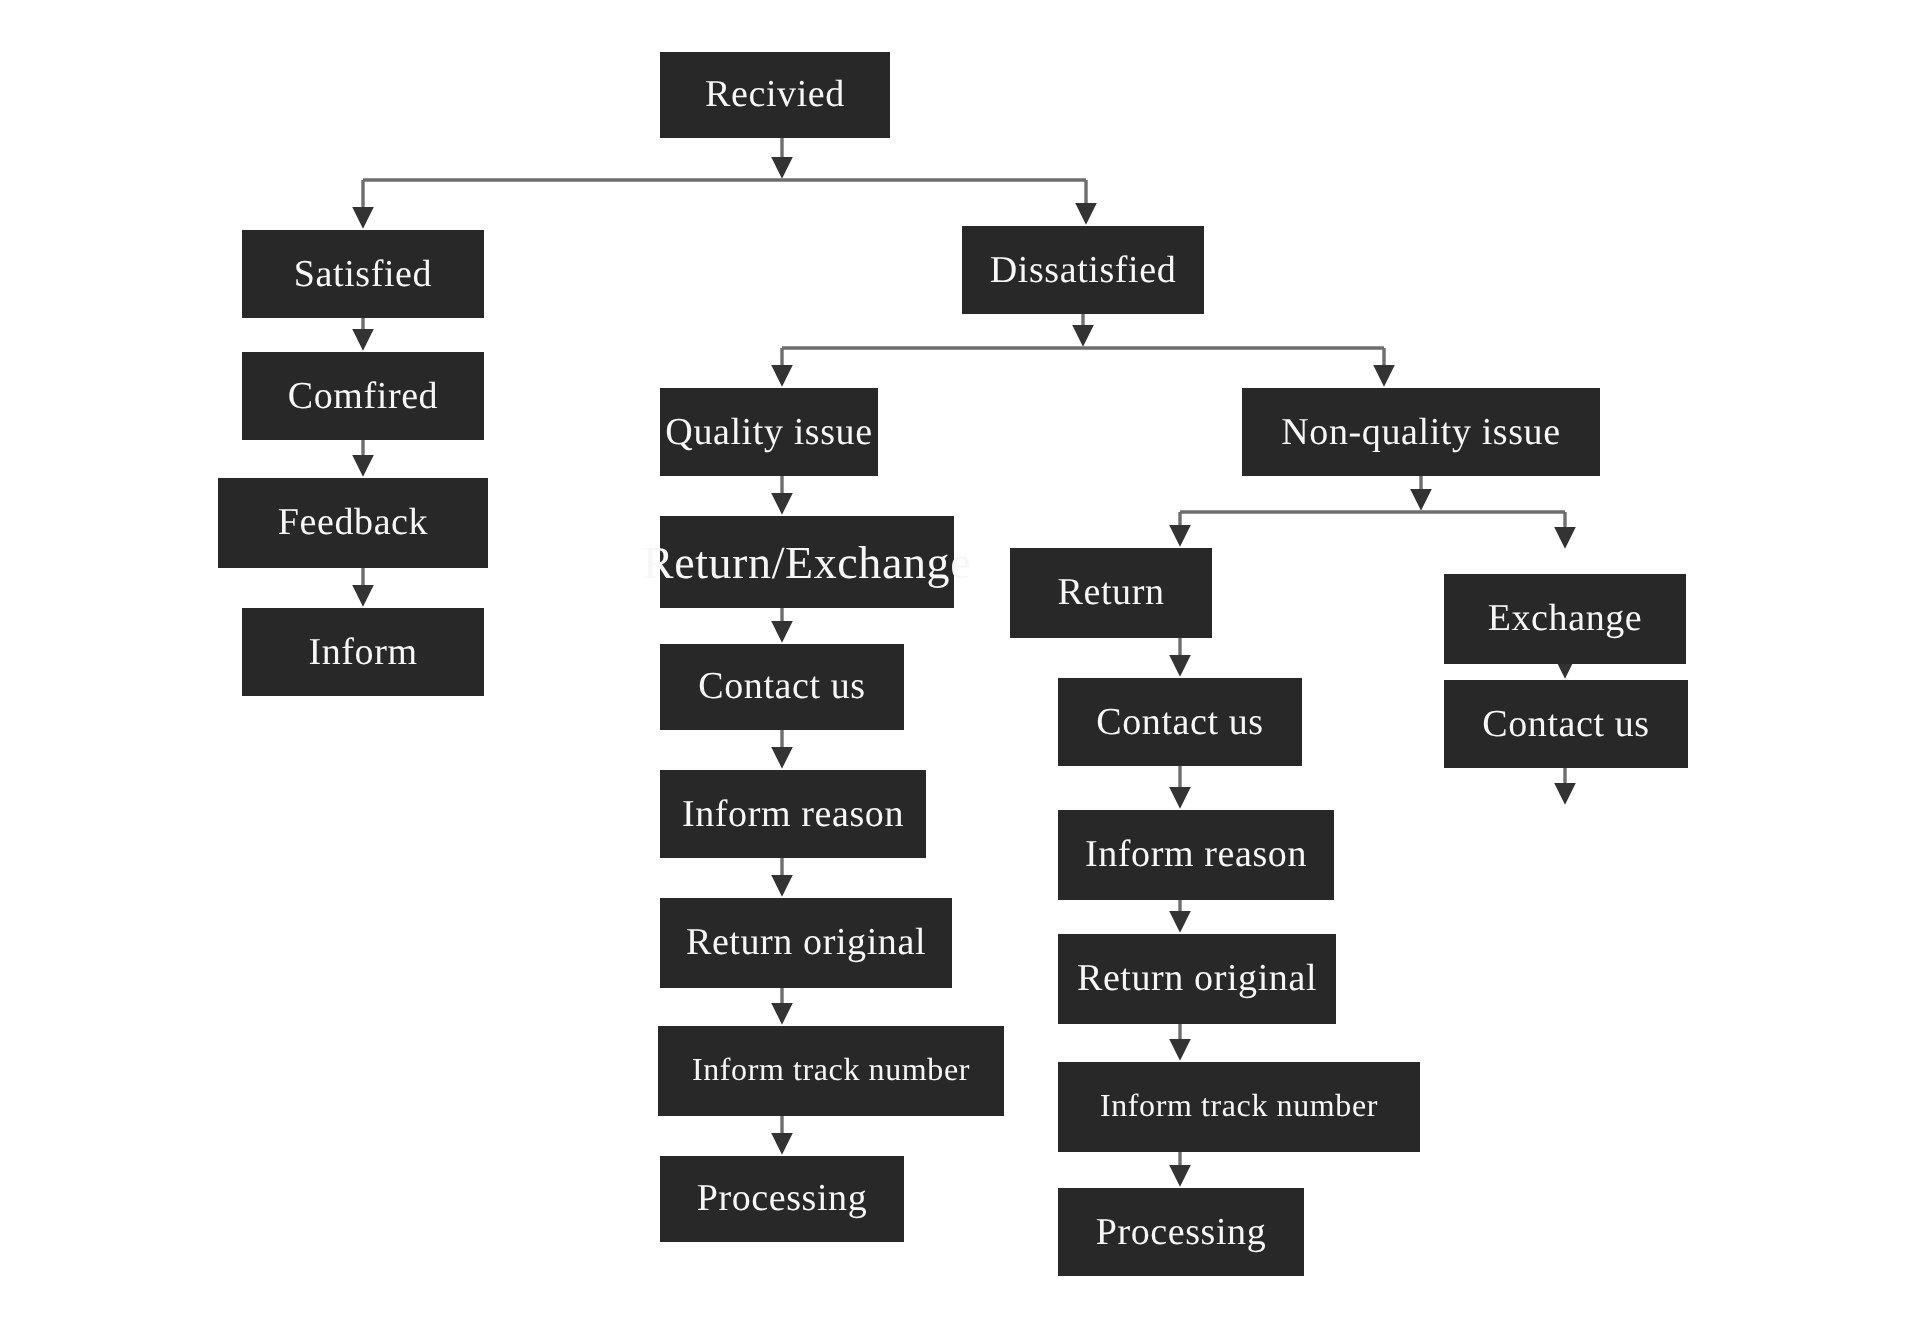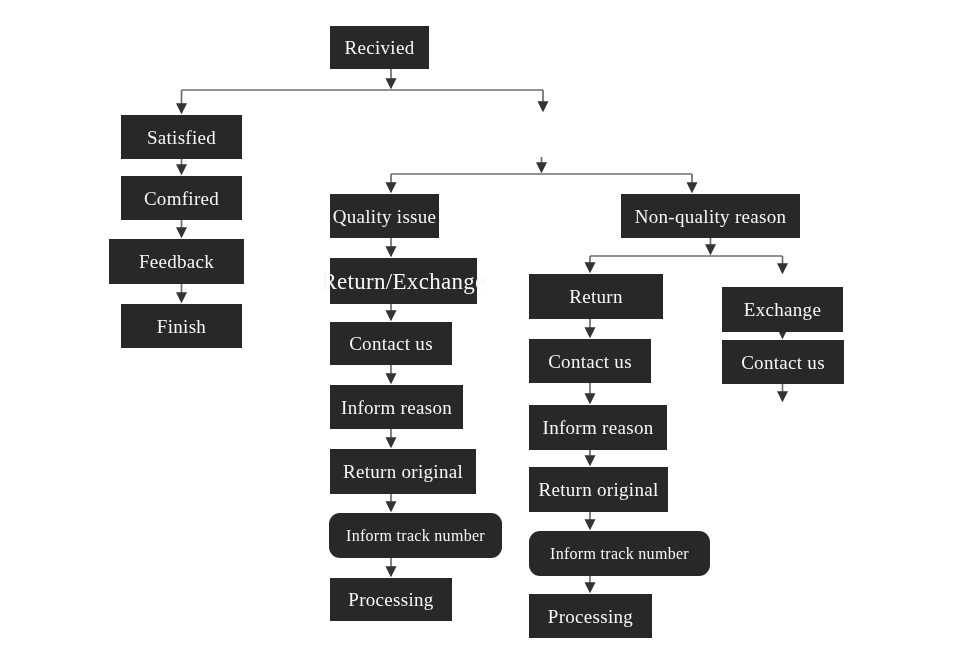--- a/index.html
+++ b/index.html
@@ -29,21 +29,21 @@
     display: flex;
     align-items: center;
     justify-content: center;
     text-align: center;
     font-size: 19px;
     letter-spacing: 0.3px;
     line-height: 1;
     white-space: nowrap;
     box-sizing: border-box;
   }
-  .node.small { font-size: 16px; border-radius: 11px; }
+  .node.small { font-size: 16px; }
   .node.mid   { font-size: 23px; }
   .edge-line {
     stroke: #6e6e6e;
     stroke-width: 1.7;
     fill: none;
   }
 </style>
 </head>
 <body>
 
@@ -99,39 +99,40 @@
       <path class="edge-line" d="M590 512 V527" marker-end="url(#arrow)"></path>
       <path class="edge-line" d="M590 576 V590" marker-end="url(#arrow)"></path>
     </g>
 
     <g>
       <path class="edge-line" d="M782.5 320 V336" marker-end="url(#arrow)"></path>
       <path class="edge-line" d="M782.5 384 V399" marker-end="url(#arrow)"></path>
     </g>
   </svg>
 
-  <div class="node" style="left:330px; top:26px; width:99px; height:43px">Recivied</div>
+  <div class="node" style="left:330px; top:26px; width:115px; height:43px">Recivied</div>
 
   <div class="node" style="left:121px; top:115px; width:121px; height:44px">Satisfied</div>
   <div class="node" style="left:121px; top:176px; width:121px; height:44px">Comfired</div>
   <div class="node" style="left:109px; top:239px; width:135px; height:45px">Feedback</div>
-  <div class="node" style="left:121px; top:304px; width:121px; height:44px">Finish</div>
+  <div class="node" style="left:121px; top:304px; width:121px; height:44px">Inform</div>
 
+  <div class="node" style="left:481px; top:113px; width:121px; height:44px">Dissatisfied</div>
 
   <div class="node" style="left:330px; top:194px; width:109px; height:44px">Quality issue</div>
   <div class="node mid" style="left:330px; top:258px; width:147px; height:46px">Return/Exchange</div>
   <div class="node" style="left:330px; top:322px; width:122px; height:43px">Contact us</div>
   <div class="node" style="left:330px; top:385px; width:133px; height:44px">Inform reason</div>
   <div class="node" style="left:330px; top:449px; width:146px; height:45px">Return original</div>
   <div class="node small" style="left:329px; top:513px; width:173px; height:45px">Inform track number</div>
   <div class="node" style="left:330px; top:578px; width:122px; height:43px">Processing</div>
 
-  <div class="node" style="left:621px; top:194px; width:179px; height:44px">Non-quality reason</div>
+  <div class="node" style="left:621px; top:194px; width:179px; height:44px">Non-quality issue</div>
 
-  <div class="node" style="left:529px; top:274px; width:134px; height:45px">Return</div>
+  <div class="node" style="left:505px; top:274px; width:101px; height:45px">Return</div>
   <div class="node" style="left:529px; top:339px; width:122px; height:44px">Contact us</div>
   <div class="node" style="left:529px; top:405px; width:138px; height:45px">Inform reason</div>
   <div class="node" style="left:529px; top:467px; width:139px; height:45px">Return original</div>
   <div class="node small" style="left:529px; top:531px; width:181px; height:45px">Inform track number</div>
   <div class="node" style="left:529px; top:594px; width:123px; height:44px">Processing</div>
 
   <div class="node" style="left:722px; top:287px; width:121px; height:45px">Exchange</div>
   <div class="node" style="left:722px; top:340px; width:122px; height:44px">Contact us</div>
 
 </div>

